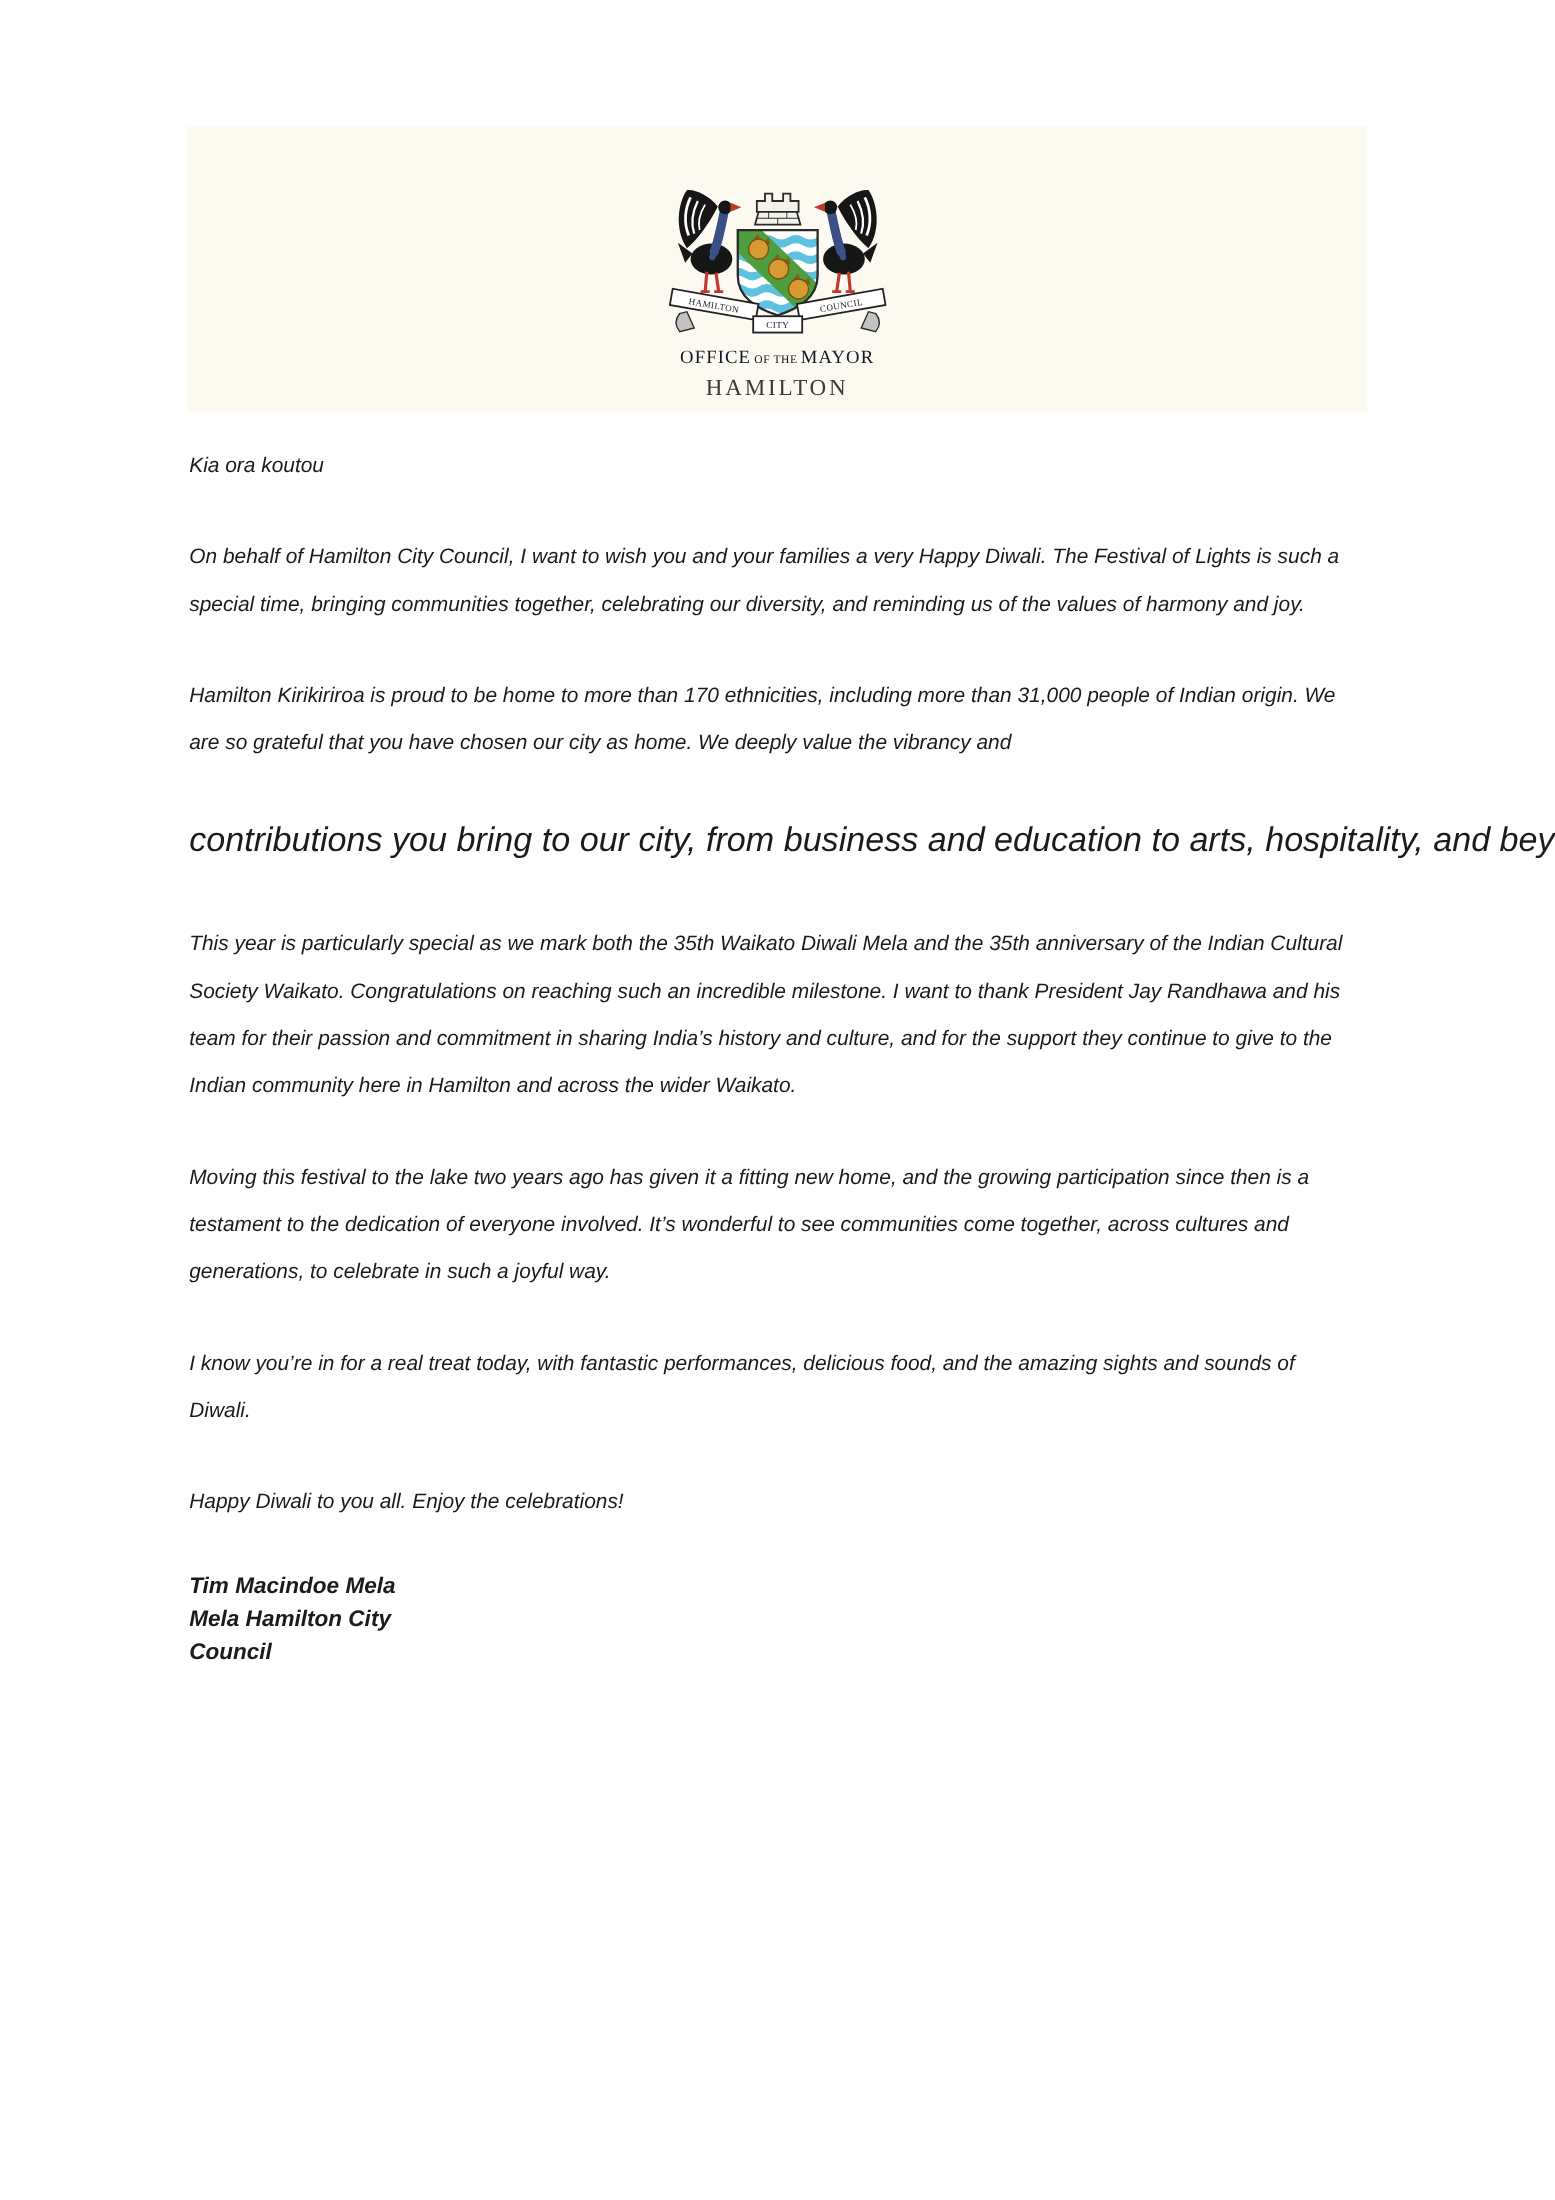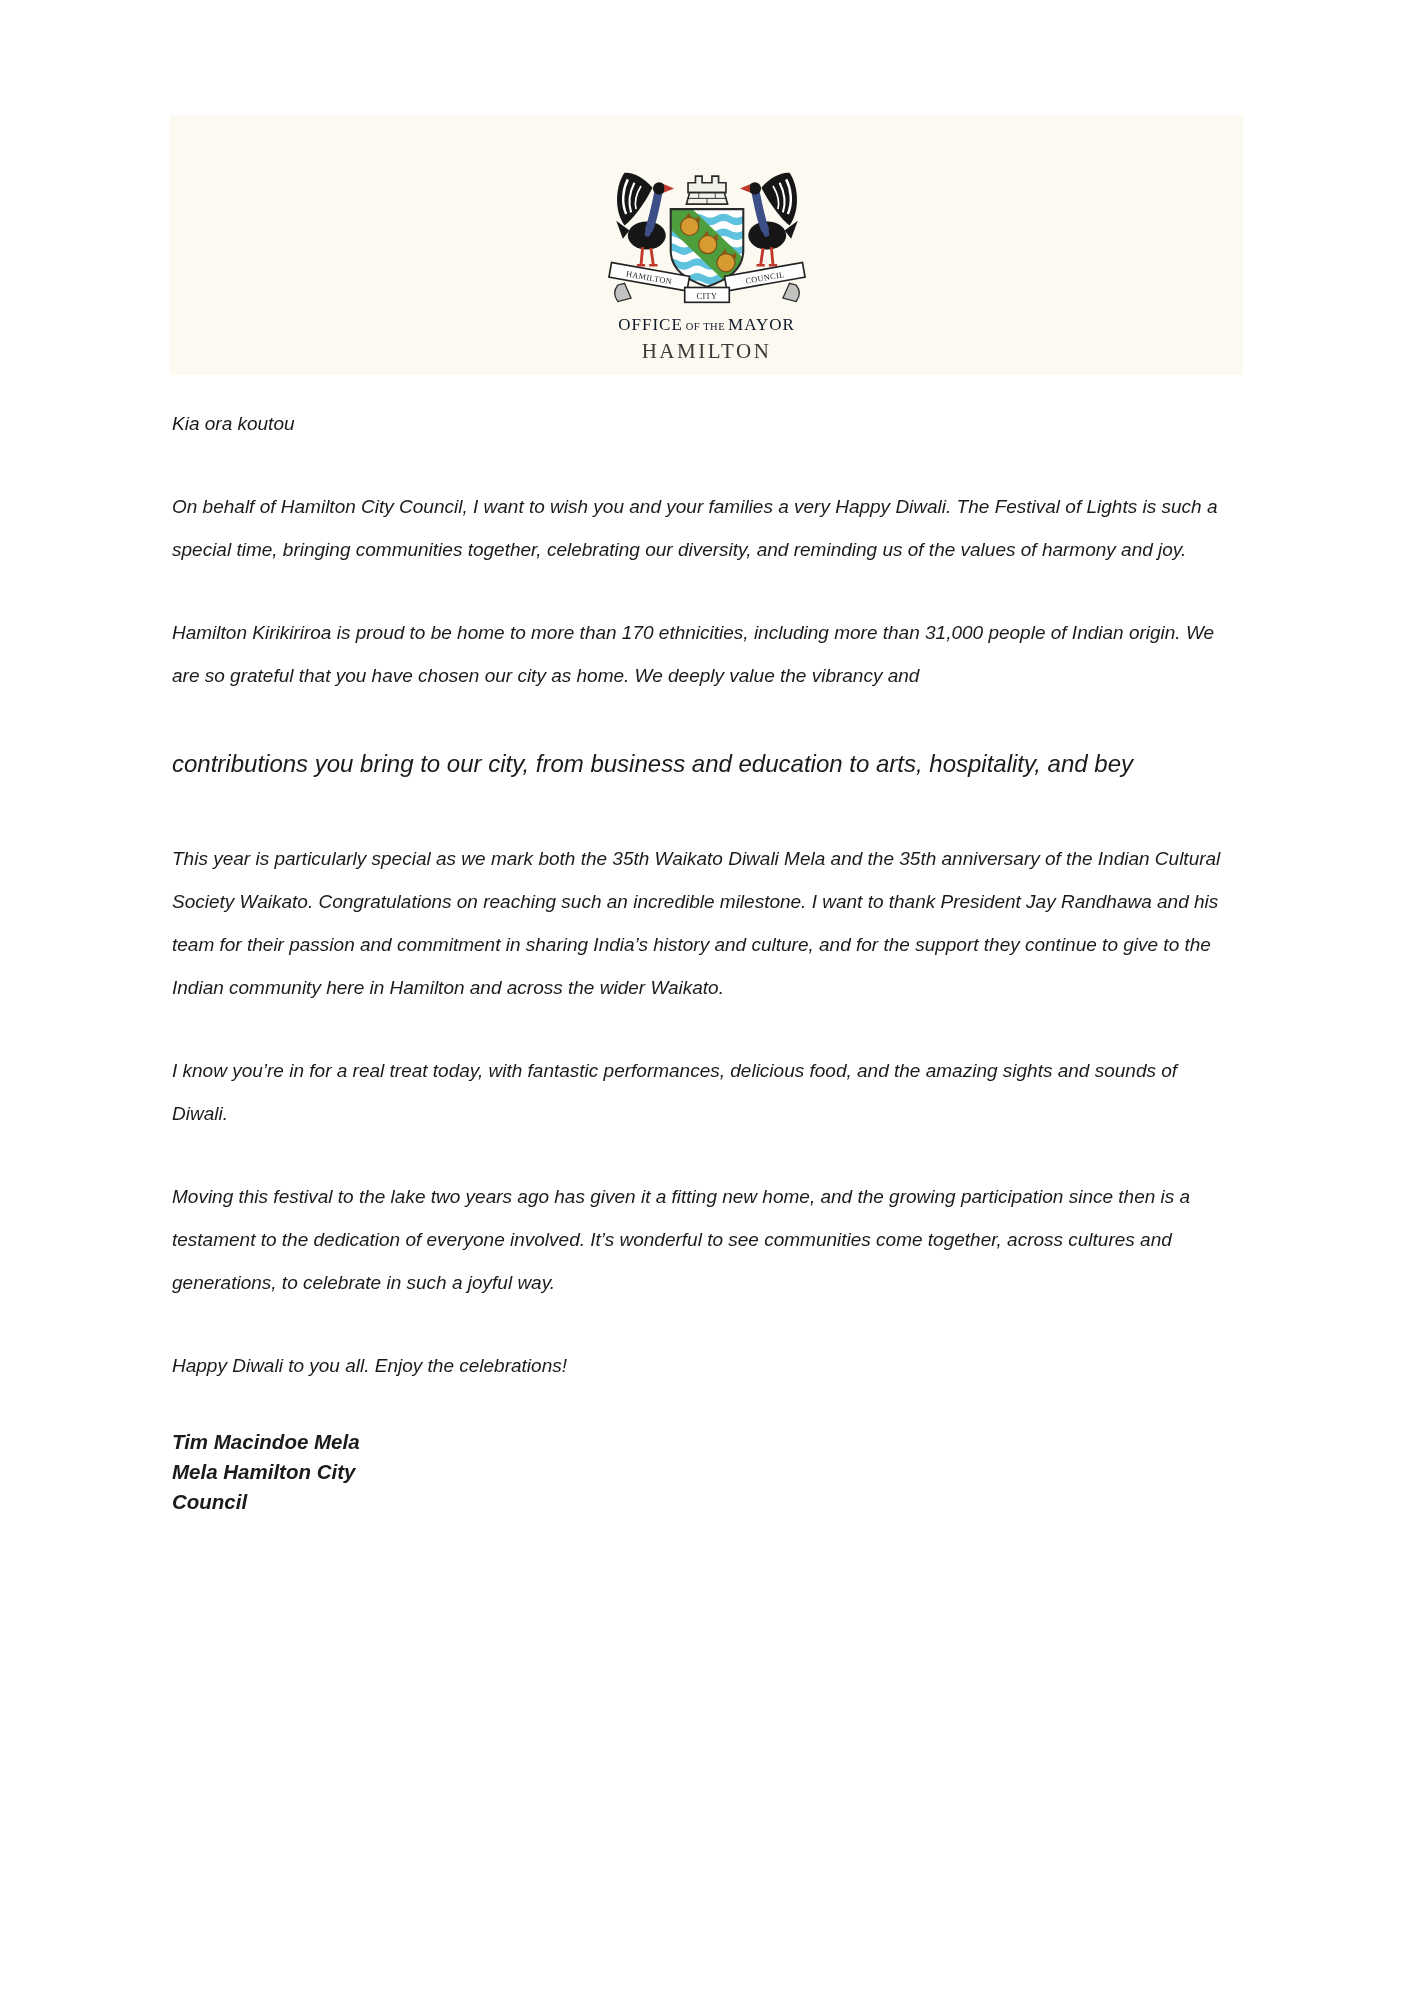--- a/index.html
+++ b/index.html
@@ -59,21 +59,21 @@
     font-size: 19px;
     font-style: italic;
   }
   .letter p {
     margin: 0 0 40px 0;
     line-height: 43px;
   }
   .letter .highlight {
     white-space: nowrap;
     overflow: visible;
-    font-size: 24px;
+    font-size: 31px;
     line-height: 54px;
     margin: 2px 0 46px 0;
   }
   .signature {
     margin-top: 16px;
     font-weight: bold;
     font-size: 20.5px;
     line-height: 30px;
   }
 
@@ -177,22 +177,22 @@
     </div>
     <div class="city-line">HAMILTON</div>
   </header>
 
   <main class="letter">
     <p>Kia ora koutou</p>
     <p>On behalf of Hamilton City Council, I want to wish you and your families a very Happy Diwali. The Festival of Lights is such a special time, bringing communities together, celebrating our diversity, and reminding us of the values of harmony and joy.</p>
     <p>Hamilton Kirikiriroa is proud to be home to more than 170 ethnicities, including more than 31,000 people of Indian origin. We are so grateful that you have chosen our city as home. We deeply value the vibrancy and</p>
     <p class="highlight">contributions you bring to our city, from business and education to arts, hospitality, and bey</p>
     <p>This year is particularly special as we mark both the 35th Waikato Diwali Mela and the 35th anniversary of the Indian Cultural Society Waikato. Congratulations on reaching such an incredible milestone. I want to thank President Jay Randhawa and his team for their passion and commitment in sharing India’s history and culture, and for the support they continue to give to the Indian community here in Hamilton and across the wider Waikato.</p>
+    <p>Moving this festival to the lake two years ago has given it a fitting new home, and the growing participation since then is a testament to the dedication of everyone involved. It’s wonderful to see communities come together, across cultures and generations, to celebrate in such a joyful way.</p>
     <p>I know you’re in for a real treat today, with fantastic performances, delicious food, and the amazing sights and sounds of Diwali.</p>
-    <p>Moving this festival to the lake two years ago has given it a fitting new home, and the growing participation since then is a testament to the dedication of everyone involved. It’s wonderful to see communities come together, across cultures and generations, to celebrate in such a joyful way.</p>
     <p>Happy Diwali to you all. Enjoy the celebrations!</p>
 
     <div class="signature">
       <div>Tim Macindoe Mela</div>
       <div>Mela Hamilton City</div>
       <div>Council</div>
     </div>
   </main>
 
 </div>

